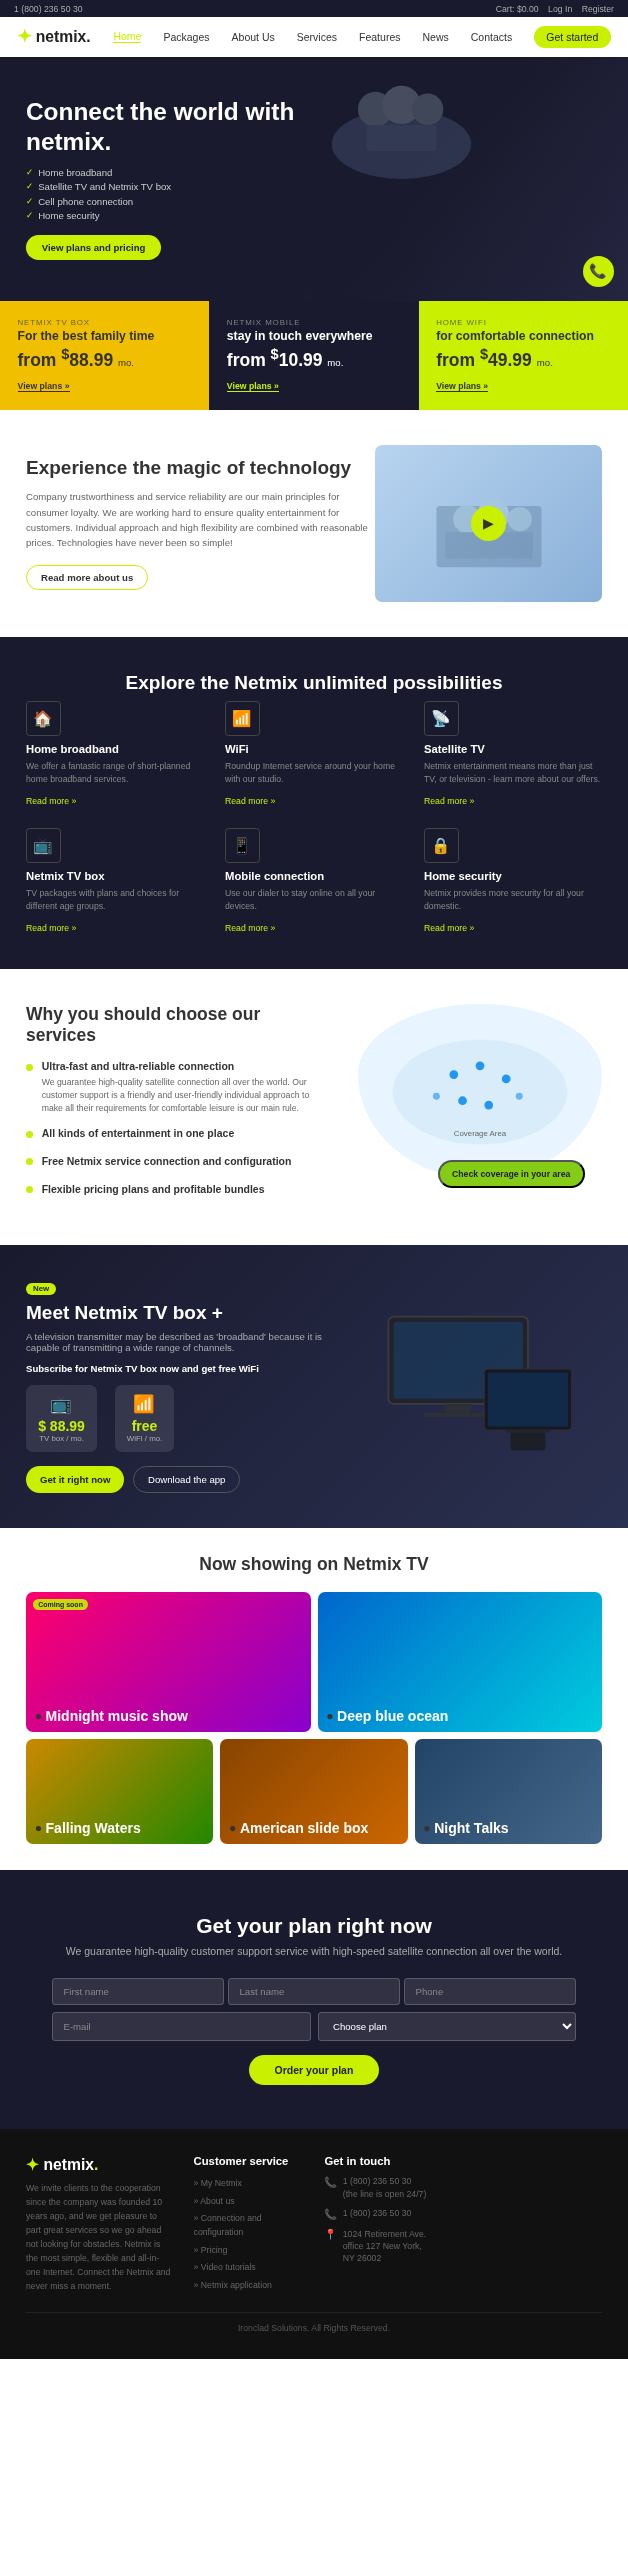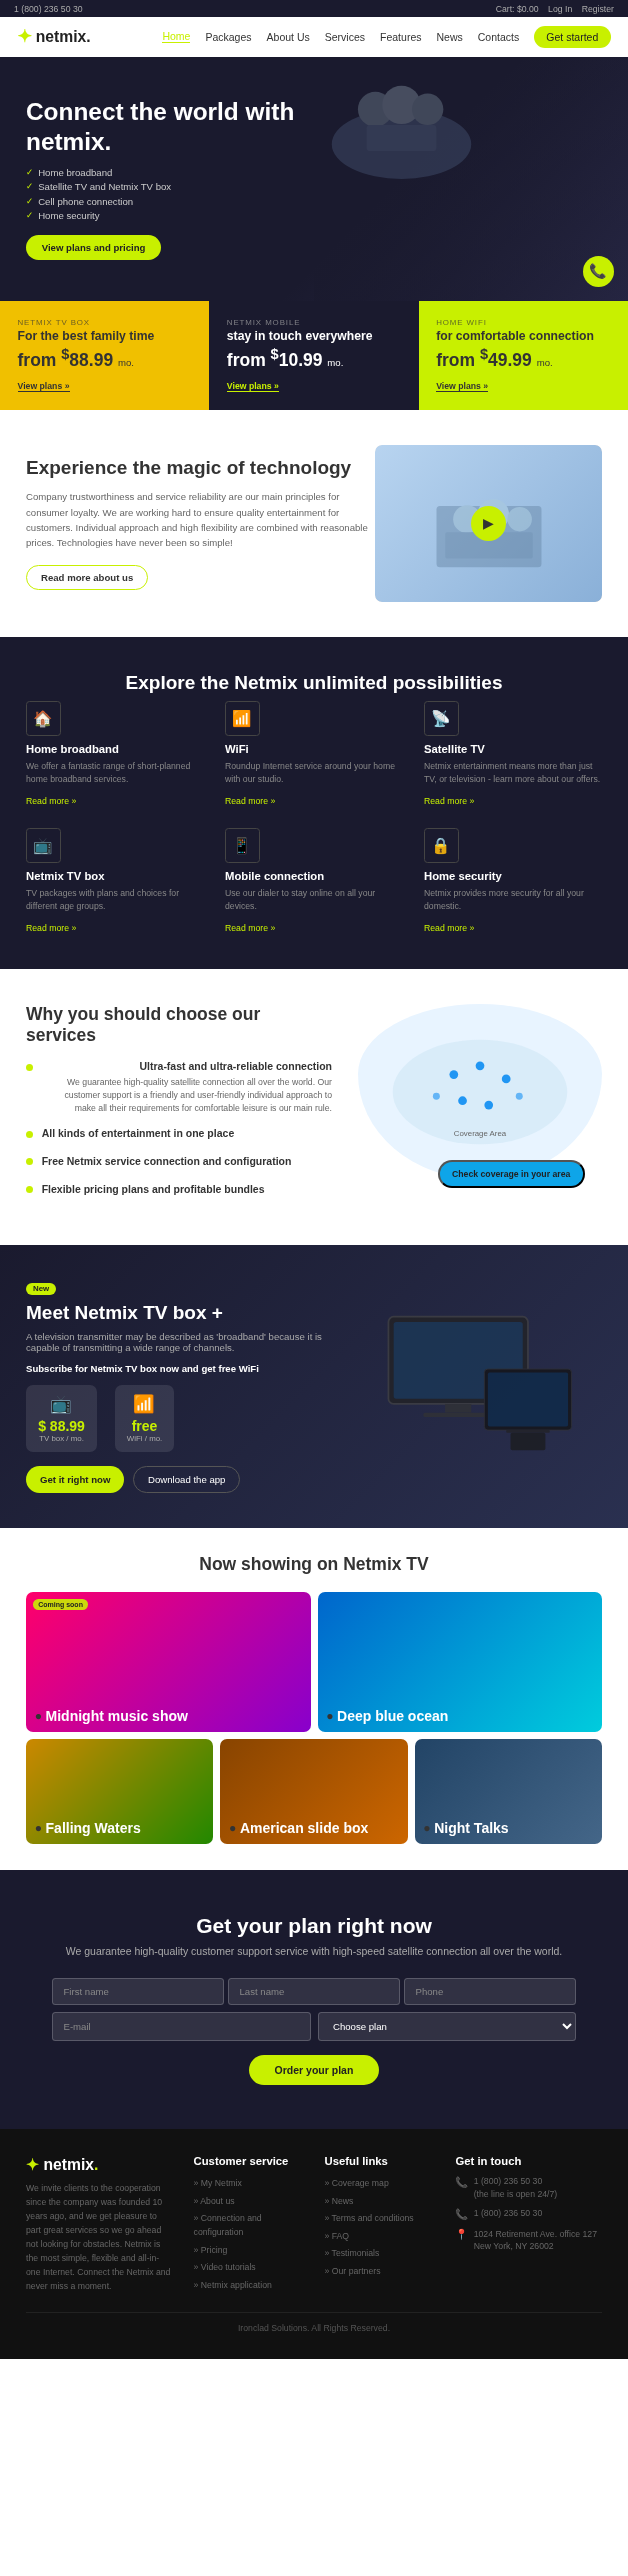--- a/index.html
+++ b/index.html
@@ -7,21 +7,21 @@
 
     
     .top-bar { background: #1a1a2e; color: #aaa; font-size: 8.7px; padding: 3.5px 14px; display: flex; justify-content: space-between; align-items: center; }
     .top-bar-left span { color: #aaa; }
     .top-bar-right a { color: #aaa; text-decoration: none; margin-left: 7px; }
 
     
     .navbar { background: #fff; padding: 8.7px 17.5px; display: flex; justify-content: space-between; align-items: center; box-shadow: 0 0.9px 3.5px rgba(0,0,0,0.1); position: relative; z-index: 10; }
     .navbar-logo { display: flex; align-items: center; gap: 3.5px; font-weight: 700; font-size: 15.7px; color: #222; }
     .navbar-logo .logo-icon { color: #c8f000; font-size: 17.5px; }
-    .navbar-links { display: flex; gap: 15px; align-items: center; }
+    .navbar-links { display: flex; gap: 22px; align-items: center; }
     .navbar-links a { text-decoration: none; color: #333; font-size: 10.5px; }
     .navbar-links a.active { color: #c8f000; border-bottom: 1.7px solid #c8f000; }
     .navbar-btn { background: #c8f000; color: #222; border: none; padding: 5.2px 12.2px; border-radius: 17.5px; font-size: 10.5px; font-weight: 400; cursor: pointer; }
 
     
     .hero { background: linear-gradient(135deg, #1a1a2e 60%, #2a2a4a 100%); color: #fff; padding: 35px 26px; min-height: 244px; position: relative; overflow: hidden; display: flex; align-items: center; }
     .hero-content { width: 55%; z-index: 2; }
     .hero-title { font-size: 24.4px; font-weight: 700; line-height: 1.2; margin-bottom: 10.5px; }
     .hero-features { list-style: none; margin-bottom: 14px; }
     .hero-features li { font-size: 9.6px; color: #ccc; margin-bottom: 3.5px; padding-left: 12.2px; position: relative; }
@@ -60,27 +60,27 @@
     .poss-item { }
     .poss-icon { width: 35px; height: 35px; border: 0.9px solid #444; border-radius: 3.5px; display: flex; align-items: center; justify-content: center; margin-bottom: 7px; font-size: 15.7px; color: #c8f000; }
     .poss-title { font-size: 11.3px; font-weight: 600; margin-bottom: 5.2px; color: #fff; }
     .poss-text { font-size: 8.7px; color: #888; line-height: 1.5; margin-bottom: 7px; }
     .poss-link { font-size: 8.7px; color: #c8f000; text-decoration: none; }
 
     
     .why-section { padding: 35px 26px; display: flex; gap: 26px; align-items: flex-start; }
     .why-content { flex: 1; }
     .why-title { font-size: 17.5px; font-weight: 700; margin-bottom: 14px; }
-    .why-item { display: flex; gap: 8.7px; margin-bottom: 12.2px; align-items: flex-start; text-align: right; }
+    .why-item { display: flex; gap: 8.7px; margin-bottom: 12.2px; align-items: flex-start; }
     .why-dot { width: 7px; height: 7px; background: #c8f000; border-radius: 50%; margin-top: 3.5px; flex-shrink: 0; }
     .why-item-title { font-size: 10.5px; font-weight: 600; margin-bottom: 3.5px; }
     .why-item-text { font-size: 8.7px; color: #666; line-height: 1.5; }
     .why-map { width: 244px; position: relative; }
     .map-shape { width: 100%; height: 175px; background: #e8f4ff; border-radius: 50% 50% 50% 50% / 40% 40% 60% 60%; display: flex; align-items: center; justify-content: center; position: relative; }
-    .map-check-btn { position: absolute; bottom: -8.7px; right: 17.5px; background: #0ea5e9; padding: 7px 12.2px; border-radius: 17.5px; font-size: 8.7px; font-weight: 600; color: #222; }
+    .map-check-btn { position: absolute; bottom: -8.7px; right: 17.5px; background: #84cc16; padding: 7px 12.2px; border-radius: 17.5px; font-size: 8.7px; font-weight: 600; color: #222; }
 
     
     .tvbox-section { background: linear-gradient(135deg, #1a1a2e, #2a3050); color: #fff; padding: 35px 26px; display: flex; gap: 17.5px; align-items: center; position: relative; overflow: hidden; }
     .tvbox-content { flex: 1; z-index: 2; }
     .tvbox-badge { background: #c8f000; color: #222; font-size: 7.9px; font-weight: 700; padding: 1.7px 7px; border-radius: 8.7px; display: inline-block; margin-bottom: 7px; }
     .tvbox-title { font-size: 19px; font-weight: 700; margin-bottom: 7px; }
     .tvbox-sub { font-size: 9.6px; color: #aaa; margin-bottom: 10.5px; }
     .tvbox-sub strong { color: #fff; }
     .tvbox-offers { display: flex; gap: 17.5px; margin-bottom: 14px; }
     .tvbox-offer { background: rgba(255,255,255,0.1); border-radius: 7px; padding: 8.7px 12.2px; text-align: center; }
@@ -445,31 +445,20 @@
       <ul class="footer-links">
         <li><a href="#">» My Netmix</a></li>
         <li><a href="#">» About us</a></li>
         <li><a href="#">» Connection and configuration</a></li>
         <li><a href="#">» Pricing</a></li>
         <li><a href="#">» Video tutorials</a></li>
         <li><a href="#">» Netmix application</a></li>
       </ul>
     </div>
     <div>
-      <div class="footer-col-title">Useful links</div>
-      <ul class="footer-links">
-        <li><a href="#">» Coverage map</a></li>
-        <li><a href="#">» News</a></li>
-        <li><a href="#">» Terms and conditions</a></li>
-        <li><a href="#">» FAQ</a></li>
-        <li><a href="#">» Testimonials</a></li>
-        <li><a href="#">» Our partners</a></li>
-      </ul>
-    </div>
-    <div>
       <div class="footer-col-title">Get in touch</div>
       <div class="footer-contact-item">
         <span class="footer-contact-icon">📞</span>
         <div class="footer-contact-text">
           <span>1 (800) 236 50 30</span><br>
           <span>(the line is open 24/7)</span>
         </div>
       </div>
       <div class="footer-contact-item">
         <span class="footer-contact-icon">📞</span>

